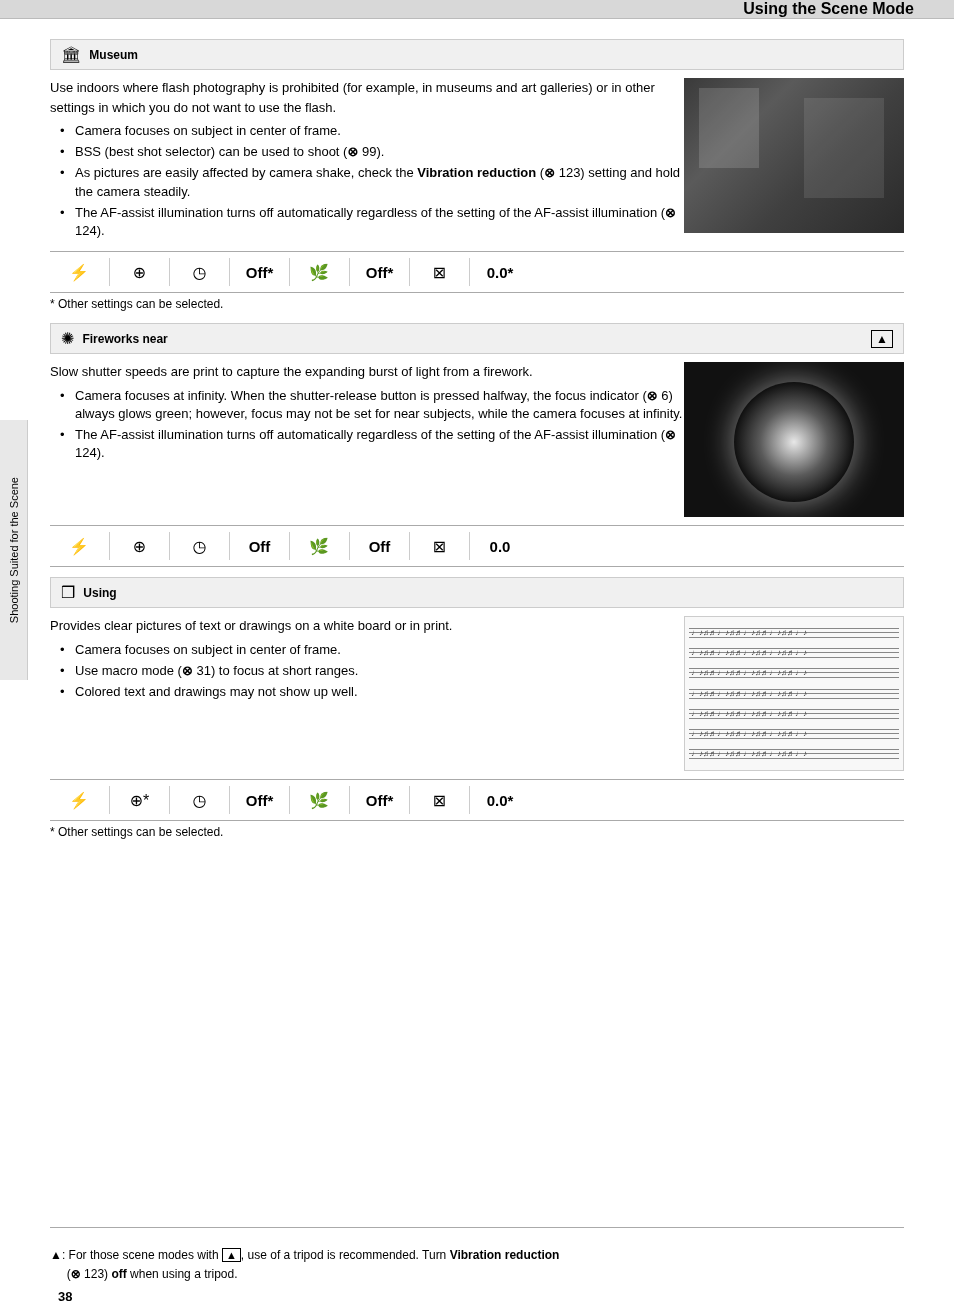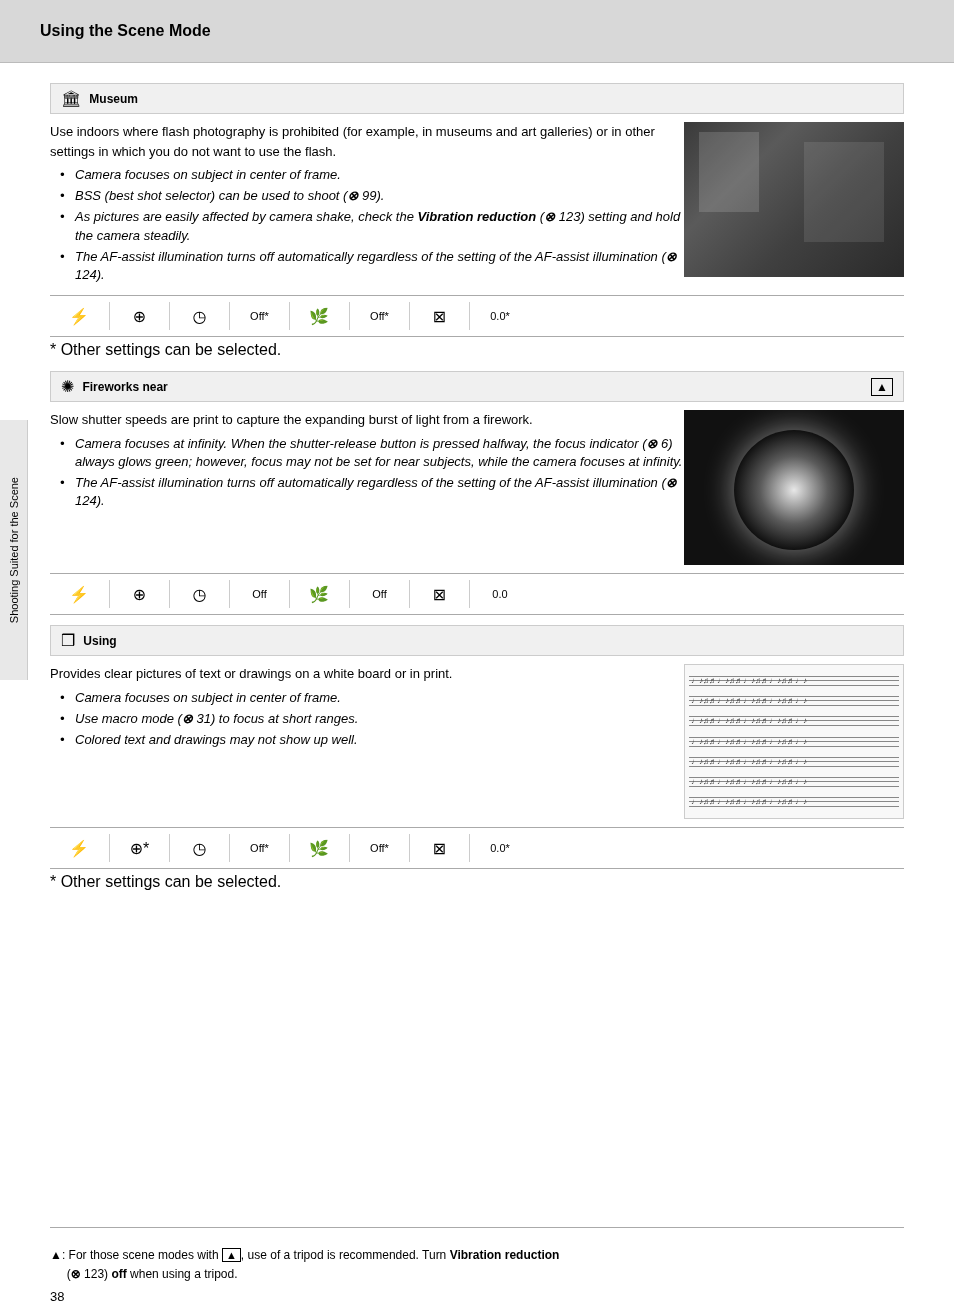--- a/index.html
+++ b/index.html
@@ -9,22 +9,23 @@
       background: #fff;
       color: #000;
       width: 954px;
       min-height: 1314px;
       position: relative;
     }
 
     
     .header-bar {
       background: #d8d8d8;
-      padding: 22px 40px;
+      padding: 0 40px;
       border-bottom: 1px solid #bbb;
+      text-align: right;
     }
     .header-title {
       font-size: 16px;
       font-weight: bold;
     }
 
     
     .sidebar-label {
       position: absolute;
       left: 0;
@@ -100,21 +101,20 @@
     .content-image.music {
       background: #f5f5f5;
       border: 1px solid #ccc;
     }
 
     
     .bullet-list {
       list-style: none;
       padding: 0;
       margin: 5px 0 0 10px;
-      font-style: italic;
     }
     .bullet-list li {
       position: relative;
       padding-left: 15px;
       margin-bottom: 3px;
       line-height: 1.4;
     }
     .bullet-list li::before {
       content: "•";
       position: absolute;
@@ -146,26 +146,27 @@
       height: 28px;
     }
     .settings-cell:last-child {
       border-right: none;
       text-align: center;
     }
     .settings-cell .icon {
       font-size: 16px;
     }
     .settings-cell .value {
-      font-size: 11px;
+      font-size: 15px;
+      font-weight: bold;
     }
 
     
     .footnote {
-      font-size: 16px;
+      font-size: 12px;
       margin: 3px 0 12px 0;
       color: #000;
     }
 
     
     .bottom-footer {
       position: absolute;
       bottom: 30px;
       left: 50px;
       right: 50px;
@@ -174,23 +175,23 @@
     }
     .footer-text {
       font-size: 12px;
       line-height: 1.6;
     }
 
     
     .page-number {
       position: absolute;
       bottom: 10px;
-      left: 50px;
+      left: 58px;
       font-size: 13px;
-      font-weight: normal;
+      font-weight: bold;
     }
 
     
     .museum-img {
       width: 100%;
       height: 100%;
       background: linear-gradient(135deg, #3a3a3a 0%, #5a5a5a 30%, #404040 60%, #2a2a2a 100%);
       position: relative;
       overflow: hidden;
     }

